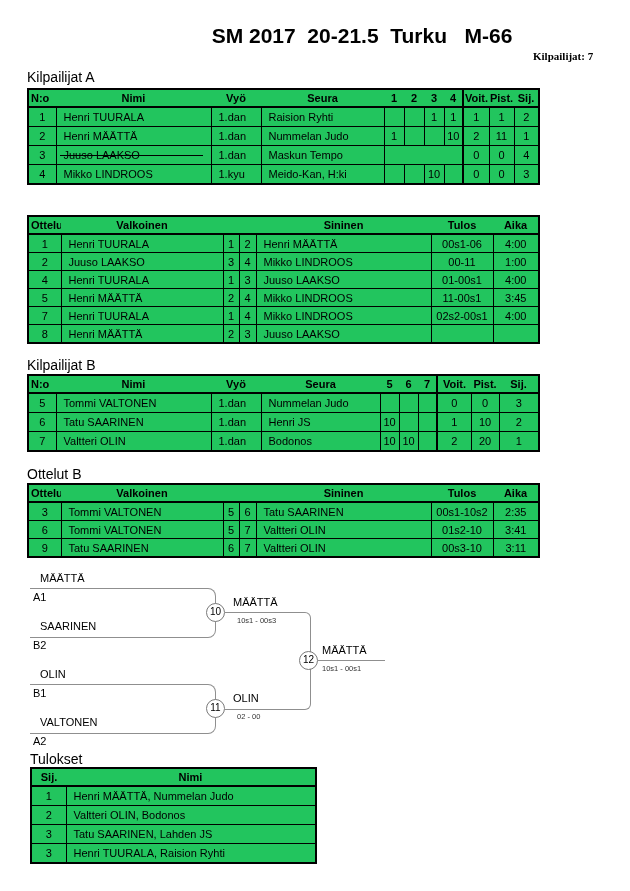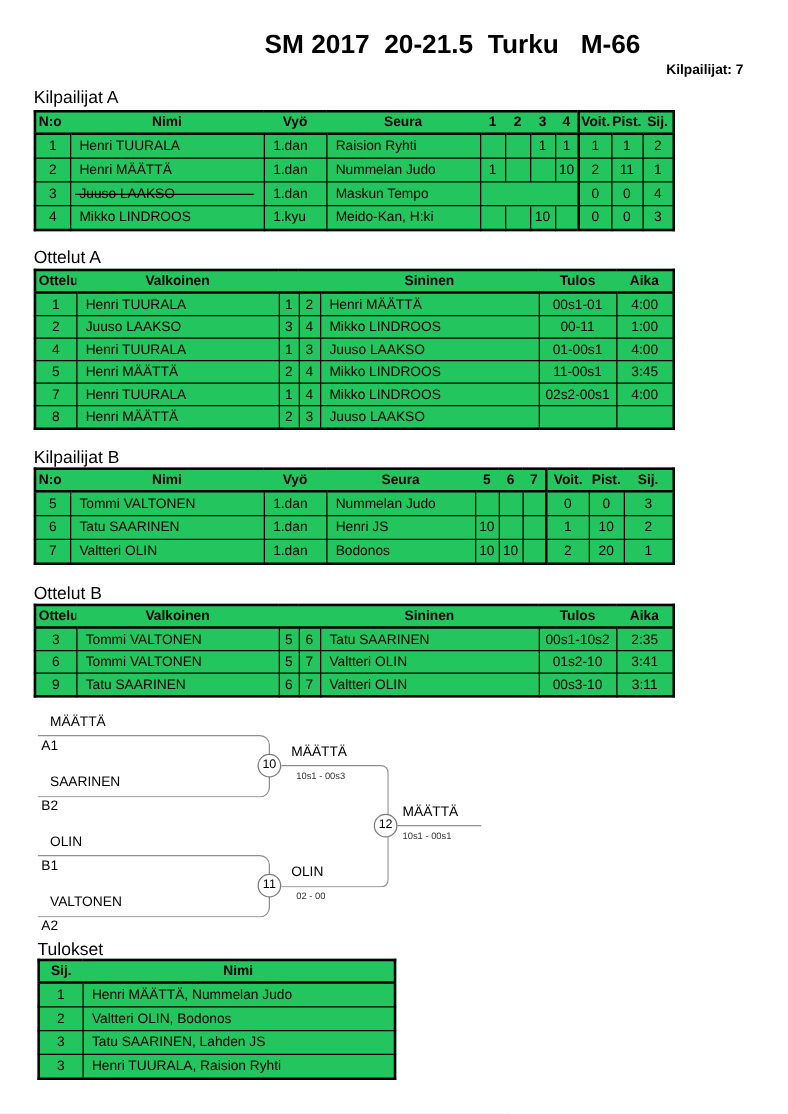--- a/index.html
+++ b/index.html
@@ -6,21 +6,21 @@
   .page {
     position:relative; width:630px; height:891px; background:#ffffff;
     font-family:"Liberation Sans", sans-serif; color:#000; overflow:hidden;
     margin:0 auto;
   }
   .main-title {
     position:absolute; top:24px; left:0; width:630px; text-align:center;
     font-size:21px; font-weight:bold; white-space:pre;margin-left:47px;
   }
   .competitors {
-    position:absolute; top:50px; left:533px; font-size:11px; font-weight:bold;
+    position:absolute; top:50px; left:533px; font-size:11px; font-weight:bold;font-family:Liberation Serif, serif;
   }
   .section-title {
     position:absolute; font-size:14px; font-weight:normal; text-align:left;
   }
   table.grid {
     position:absolute; left:27px; border-collapse:collapse; table-layout:fixed;
     background:#22c55e; border:2px solid #000;
   }
   table.grid th {
     font-size:11px; font-weight:bold; padding:0; height:16px;
@@ -143,21 +143,20 @@
       <td></td>
       <td>10</td>
       <td></td>
       <td class="tL">0</td>
       <td>0</td>
       <td>3</td>
     </tr>
   </tbody>
     </table>
 
-  <div class="section-title" style="top:197px;left:27px;width:511px;">Ottelut A</div>
   <table class="grid" style="top:215px;width:511px;">
     <colgroup>
         <col style="width:33px">
         <col style="width:162px">
         <col style="width:16px">
         <col style="width:17px">
         <col style="width:175px">
         <col style="width:62px">
         <col style="width:46px">
       </colgroup>
@@ -170,21 +169,21 @@
       <th>Sininen</th>
       <th>Tulos</th>
       <th>Aika</th>
     </tr>
     <tr>
       <td>1</td>
       <td class="l">Henri TUURALA</td>
       <td>1</td>
       <td>2</td>
       <td class="l">Henri MÄÄTTÄ</td>
-      <td>00s1-01</td>
+      <td>00s1-06</td>
       <td>4:00</td>
     </tr>
     <tr>
       <td>2</td>
       <td class="l">Juuso LAAKSO</td>
       <td>3</td>
       <td>4</td>
       <td class="l">Mikko LINDROOS</td>
       <td>00-11</td>
       <td>1:00</td>

